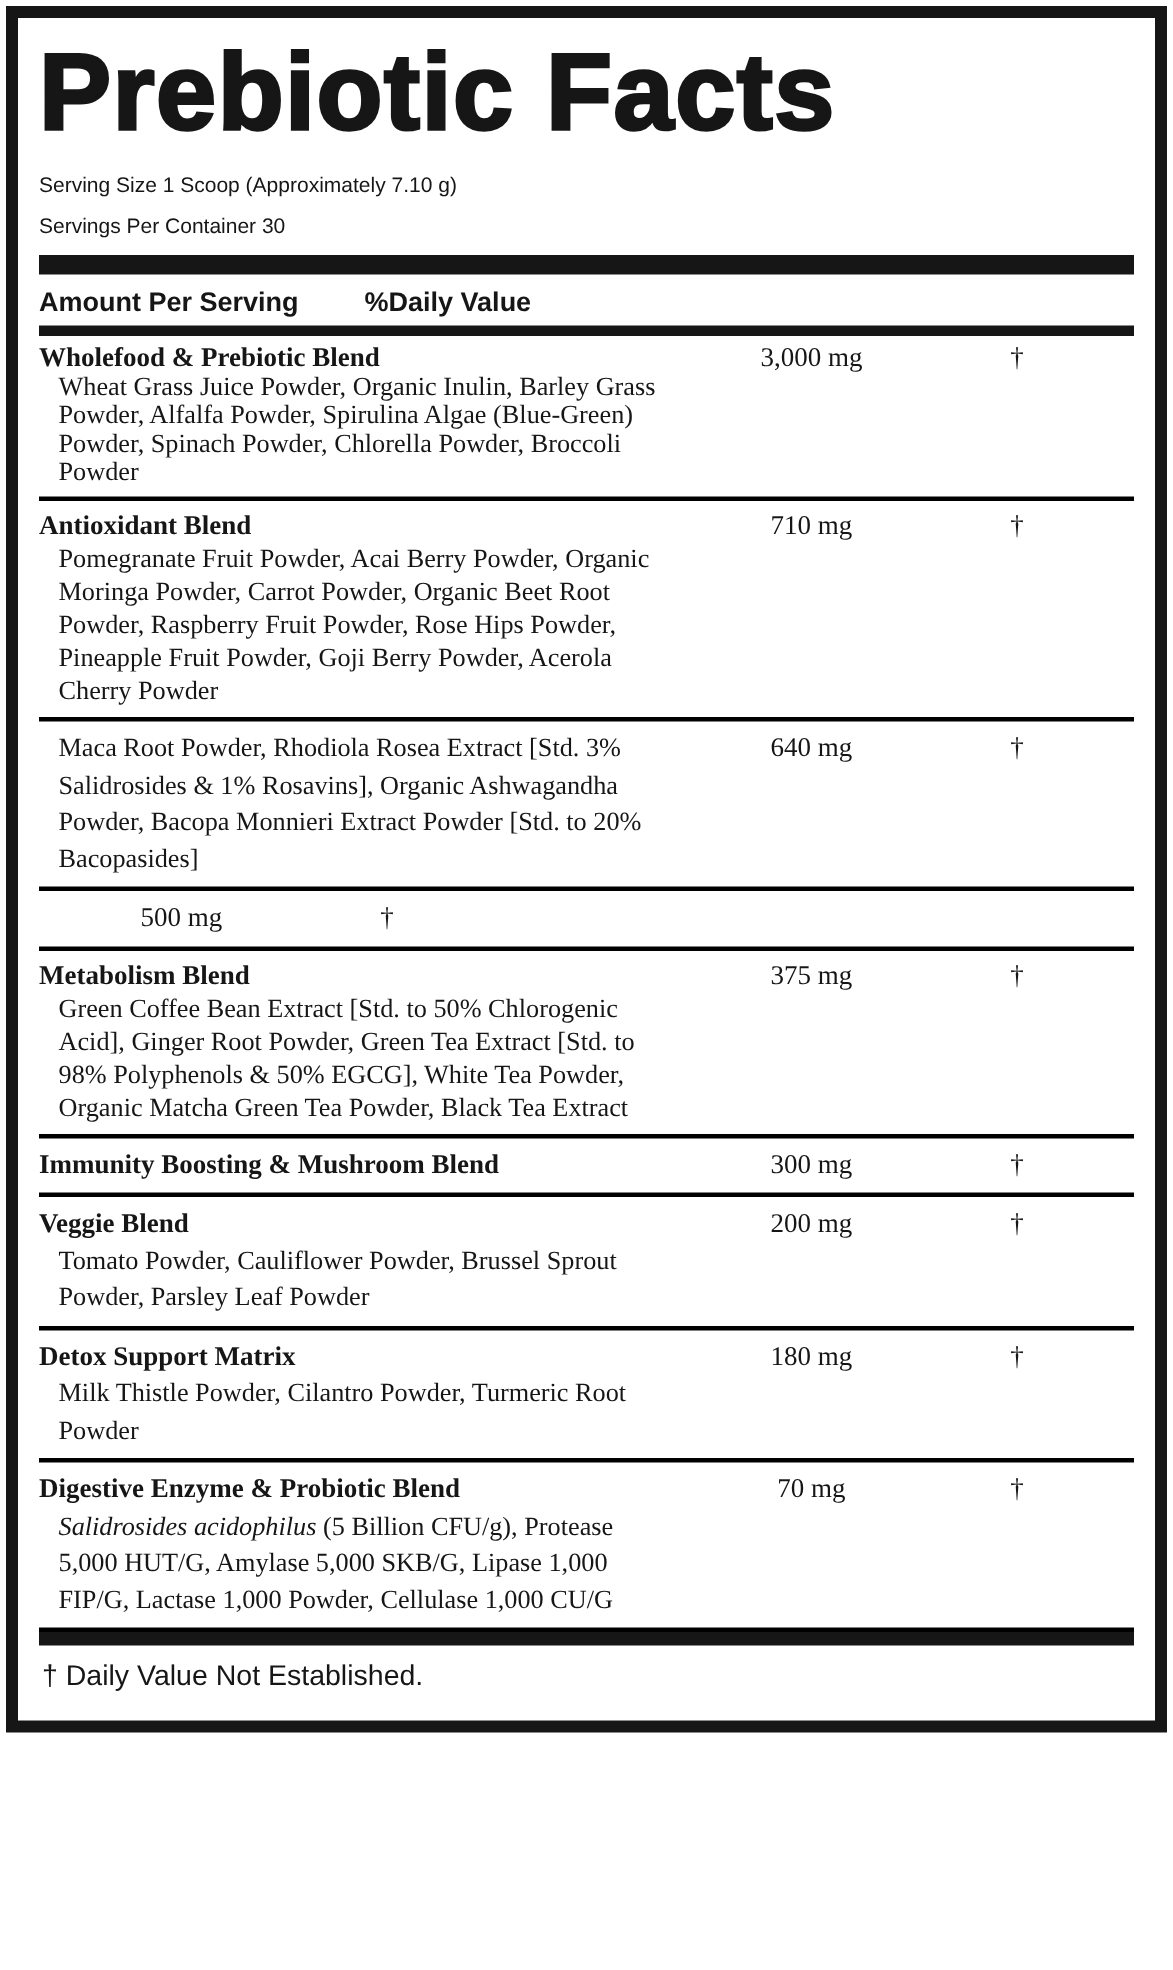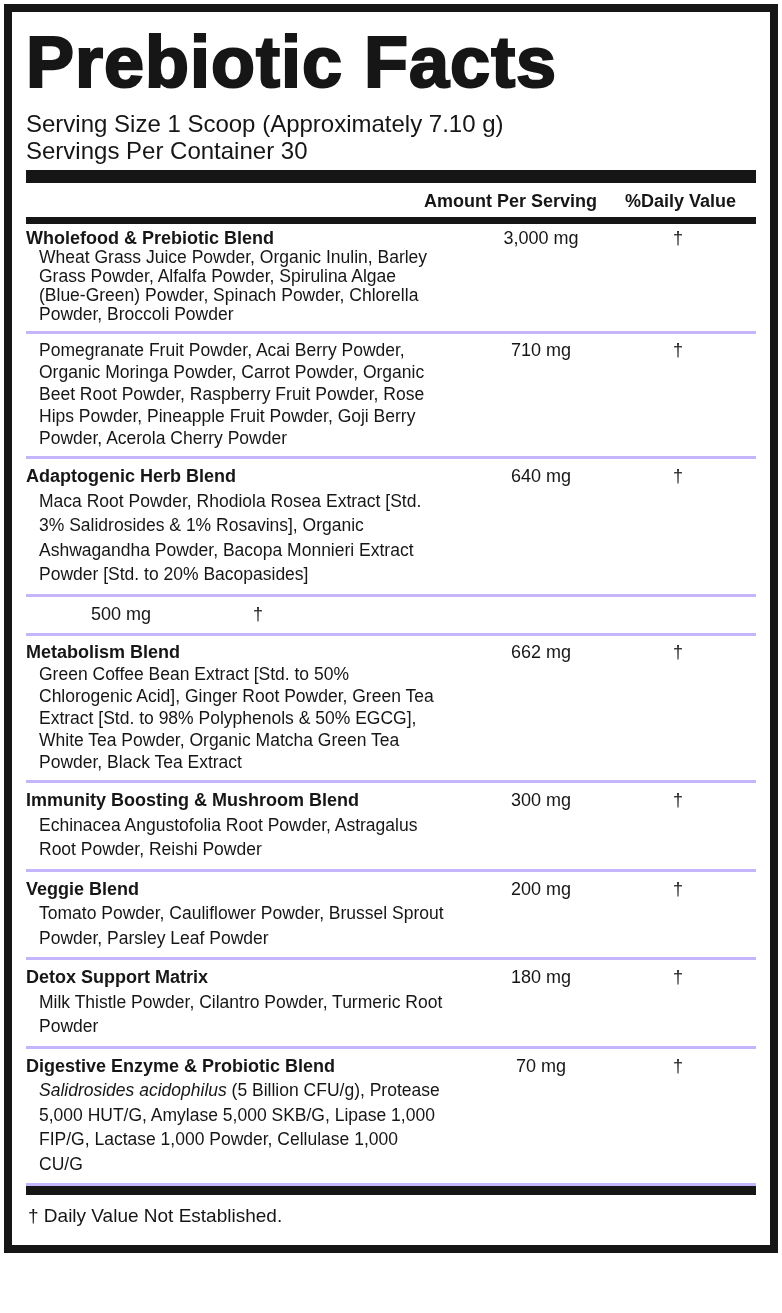--- a/index.html
+++ b/index.html
@@ -22,46 +22,46 @@
   .title {
     font-size: 72px;
     font-weight: bold;
     letter-spacing: 1px;
     line-height: 68px;
     margin: 6px 0 14px 0;
     -webkit-text-stroke: 2.2px #161616;
     white-space: nowrap;
   }
   .serving-line {
-    font-size: 24px;
+    font-size: 14px;
     line-height: 27px;
   }
   .bar-thick-top {
     height: 13px;
     background: #161616;
     margin-top: 6px;
   }
   .header-row {
     display: flex;
-    justify-content: flex-end;
-    gap: 28px;
+    gap: 44px;
     padding: 8px 20px 5px 0;
     font-weight: bold;
     font-size: 18px;
   }
   .bar-med {
     height: 7px;
     background: #161616;
   }
   .section {
     display: flex;
-    border-bottom: 3px solid #c4b5fd;
+    border-bottom: 3px solid #000000;
     padding: 5px 0 7px 0;
     font-size: 17.5px;
     line-height: 24.5px;
+    font-family: Liberation Serif, serif;
   }
   .section.s-tight { line-height: 19px; }
   .section.s-med   { line-height: 22px; }
   .section:last-of-type { border-bottom: none; }
   .sec-left { flex: 1; min-width: 0; }
   .blend-name {
     font-weight: bold;
     font-size: 18px;
   }
   .blend-ingredients {
@@ -114,53 +114,52 @@
     <div class="sec-left">
       <div class="blend-name">Wholefood &amp; Prebiotic Blend</div>
       <div class="blend-ingredients">Wheat Grass Juice Powder, Organic Inulin, Barley Grass Powder, Alfalfa Powder, Spirulina Algae (Blue-Green) Powder, Spinach Powder, Chlorella Powder, Broccoli Powder</div>
     </div>
     <div class="sec-amount">3,000 mg</div>
     <div class="sec-dv">†</div>
   </div>
 
   <div class="section s-med">
     <div class="sec-left">
+      <div class="blend-name">Antioxidant Blend</div>
       <div class="blend-ingredients">Pomegranate Fruit Powder, Acai Berry Powder, Organic Moringa Powder, Carrot Powder, Organic Beet Root Powder, Raspberry Fruit Powder, Rose Hips Powder, Pineapple Fruit Powder, Goji Berry Powder, Acerola Cherry Powder</div>
     </div>
     <div class="sec-amount">710 mg</div>
     <div class="sec-dv">†</div>
   </div>
 
   <div class="section">
     <div class="sec-left">
-      <div class="blend-name">Adaptogenic Herb Blend</div>
       <div class="blend-ingredients">Maca Root Powder, Rhodiola Rosea Extract [Std. 3% Salidrosides &amp; 1% Rosavins], Organic Ashwagandha Powder, Bacopa Monnieri Extract Powder [Std. to 20% Bacopasides]</div>
     </div>
     <div class="sec-amount">640 mg</div>
     <div class="sec-dv">†</div>
   </div>
 
   <div class="section">
     <div class="sec-amount">500 mg</div>
     <div class="sec-dv">†</div>
   </div>
 
   <div class="section s-med">
     <div class="sec-left">
       <div class="blend-name">Metabolism Blend</div>
       <div class="blend-ingredients">Green Coffee Bean Extract [Std. to 50% Chlorogenic Acid], Ginger Root Powder, Green Tea Extract [Std. to 98% Polyphenols &amp; 50% EGCG], White Tea Powder, Organic Matcha Green Tea Powder, Black Tea Extract</div>
     </div>
-    <div class="sec-amount">662 mg</div>
+    <div class="sec-amount">375 mg</div>
     <div class="sec-dv">†</div>
   </div>
 
   <div class="section">
     <div class="sec-left">
       <div class="blend-name">Immunity Boosting &amp; Mushroom Blend</div>
-      <div class="blend-ingredients">Echinacea Angustofolia Root Powder, Astragalus Root Powder, Reishi Powder</div>
     </div>
     <div class="sec-amount">300 mg</div>
     <div class="sec-dv">†</div>
   </div>
 
   <div class="section">
     <div class="sec-left">
       <div class="blend-name">Veggie Blend</div>
       <div class="blend-ingredients">Tomato Powder, Cauliflower Powder, Brussel Sprout Powder, Parsley Leaf Powder</div>
     </div>

